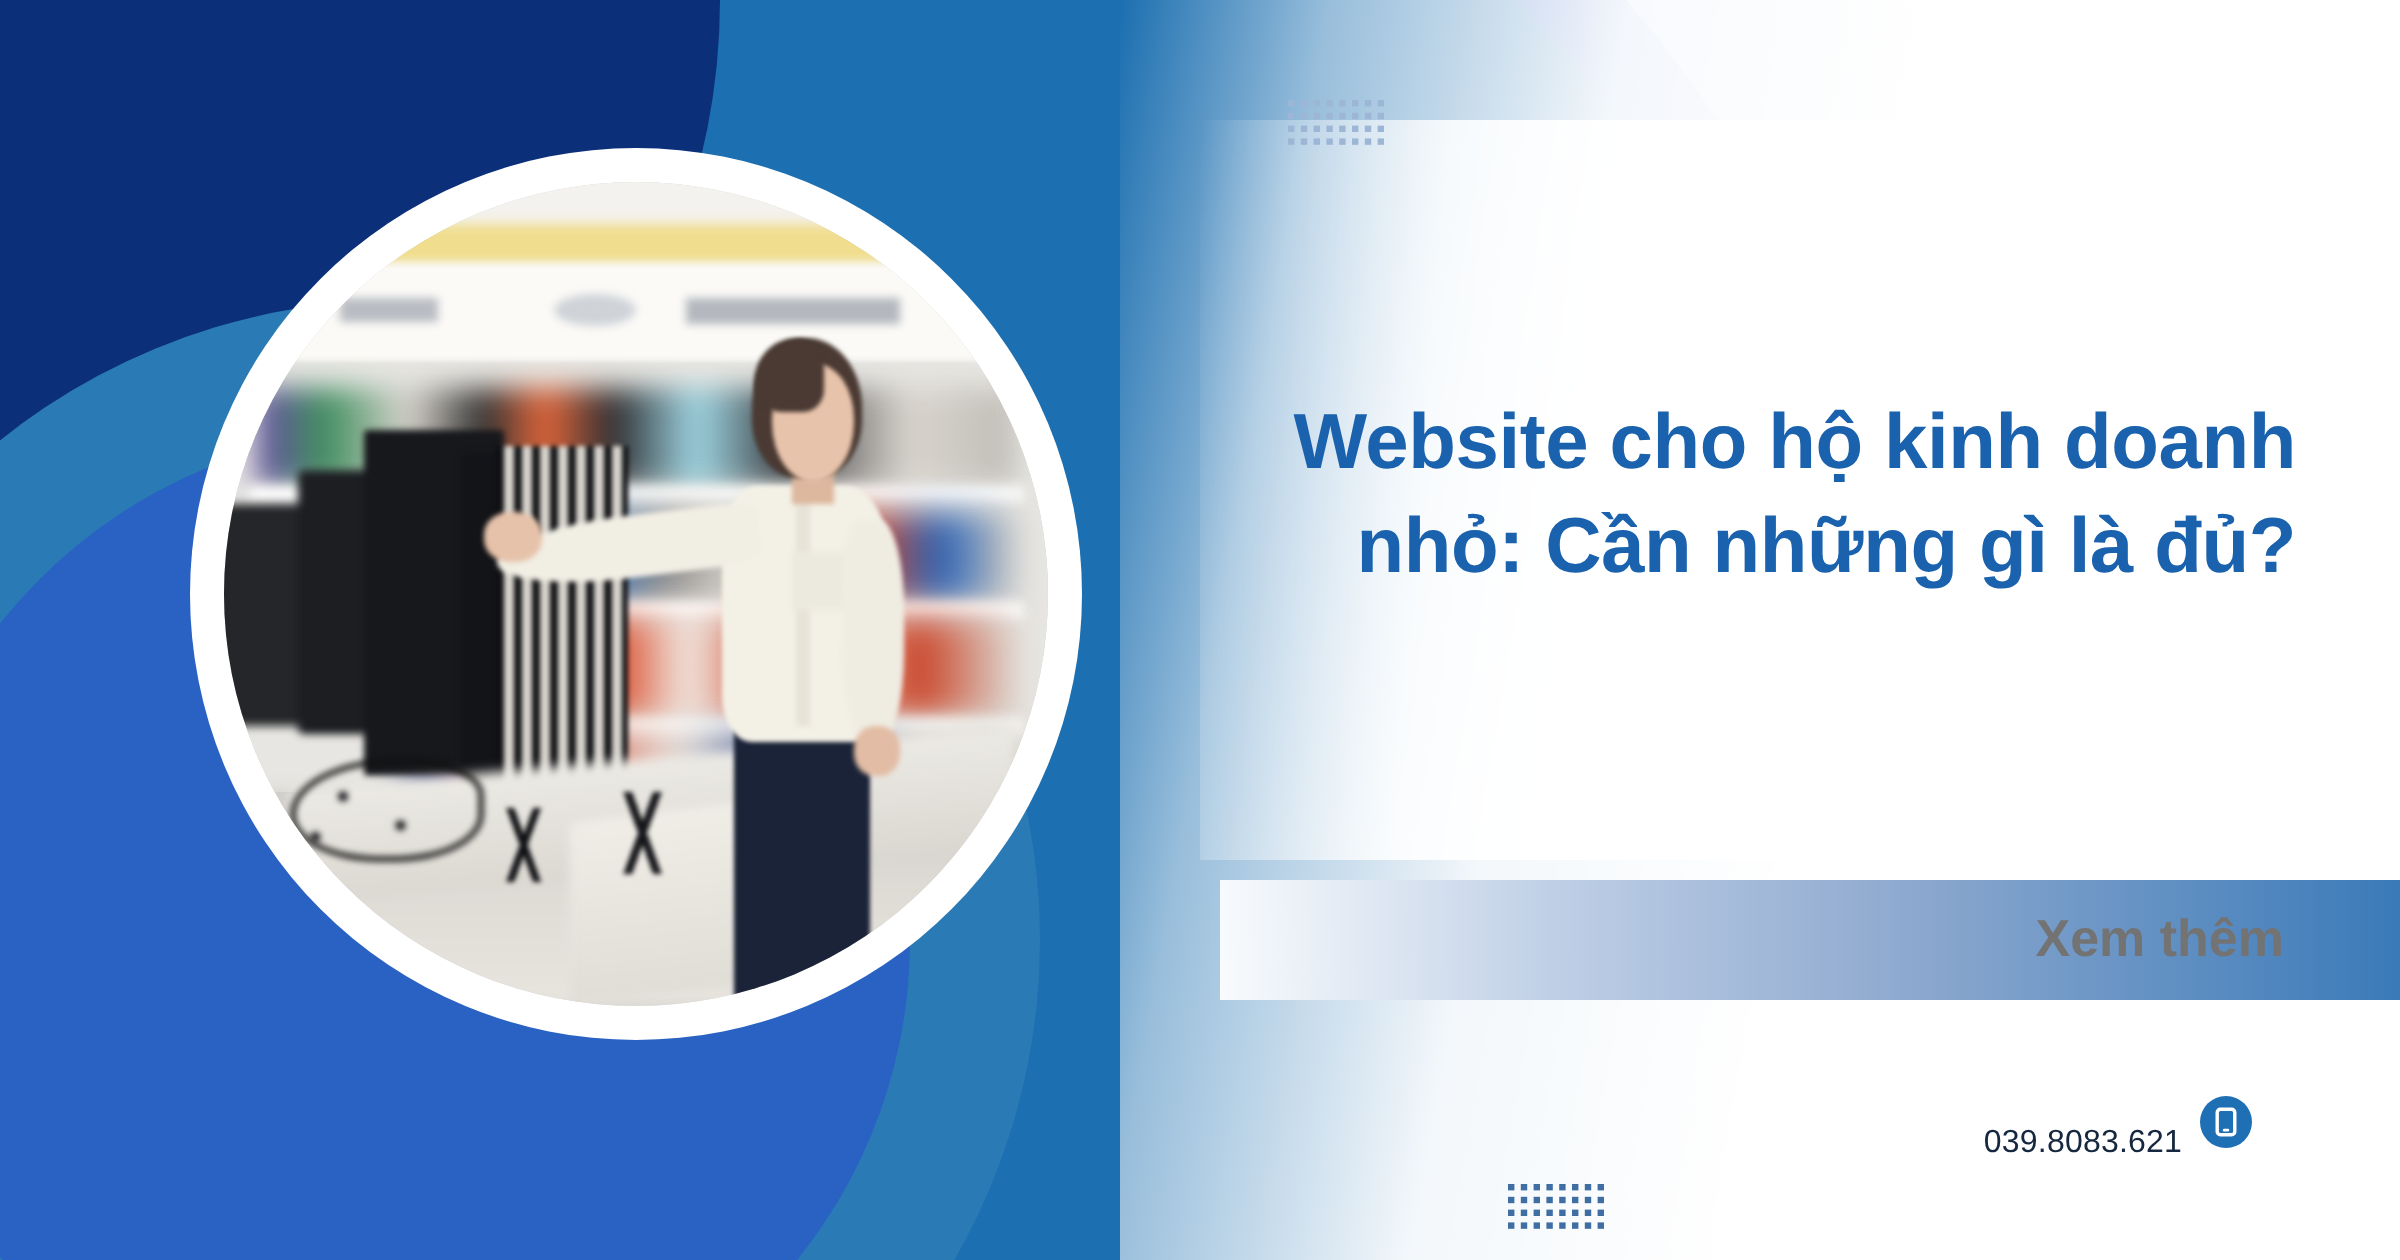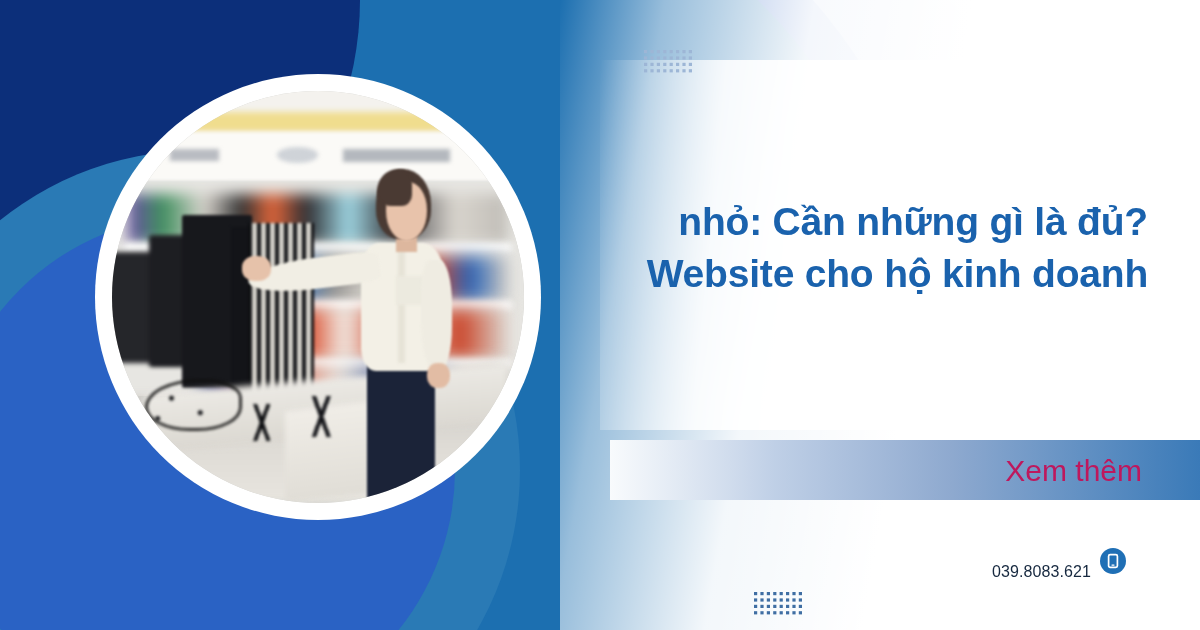--- a/index.html
+++ b/index.html
@@ -141,21 +141,21 @@
   .dots{position:absolute;}
 
   
   .headline{position:absolute;right:52px;top:196px;width:700px;text-align:right;
     font-size:39px;line-height:1.34;font-weight:700;color:#1a62ad;letter-spacing:-.2px;}
   .headline .l{display:block;white-space:nowrap;}
 
   
   .cta-bar{position:absolute;left:610px;top:440px;width:590px;height:60px;
     background:linear-gradient(90deg,rgba(255,255,255,.92) 0%,rgba(188,205,229,.95) 28%,#8ea9cf 58%,#3a7ab8 100%);}
-  .cta-label{position:absolute;right:58px;top:454px;font-size:30px;font-weight:400;color:#be185d;}
+  .cta-label{position:absolute;right:58px;top:454px;font-size:26px;font-weight:700;color:#737373;}
 
   
   .contact{position:absolute;right:74px;top:540px;display:flex;align-items:center;gap:56px;}
   .citem{display:flex;align-items:center;gap:9px;}
   .ctext{font-size:16px;color:#16283f;letter-spacing:.1px;margin-top:23px;}
   .cicon{width:26px;height:26px;border-radius:50%;background:#1f6fb5;display:flex;align-items:center;justify-content:center;}
   .cicon svg{display:block;}
 </style>
 </head>
 <body>
@@ -297,22 +297,22 @@
         <rect x="12.8" y="19.2" width="3.2" height="3.2"></rect>
         <rect x="19.2" y="19.2" width="3.2" height="3.2"></rect>
         <rect x="25.6" y="19.2" width="3.2" height="3.2"></rect>
         <rect x="32" y="19.2" width="3.2" height="3.2"></rect>
         <rect x="38.4" y="19.2" width="3.2" height="3.2"></rect>
         <rect x="44.8" y="19.2" width="3.2" height="3.2"></rect>
     </g>
   </svg>
 
   <div class="headline">
+    <span class="l">Website cho hộ kinh doanh</span>
     <span class="l">nhỏ: Cần những gì là đủ?</span>
-    <span class="l">Website cho hộ kinh doanh</span>
   </div>
 
   <div class="cta-bar"></div>
   <div class="cta-label">Xem thêm</div>
 
   <div class="contact">
 
     <div class="citem">
       <span class="ctext">039.8083.621</span>
       <span class="cicon">

